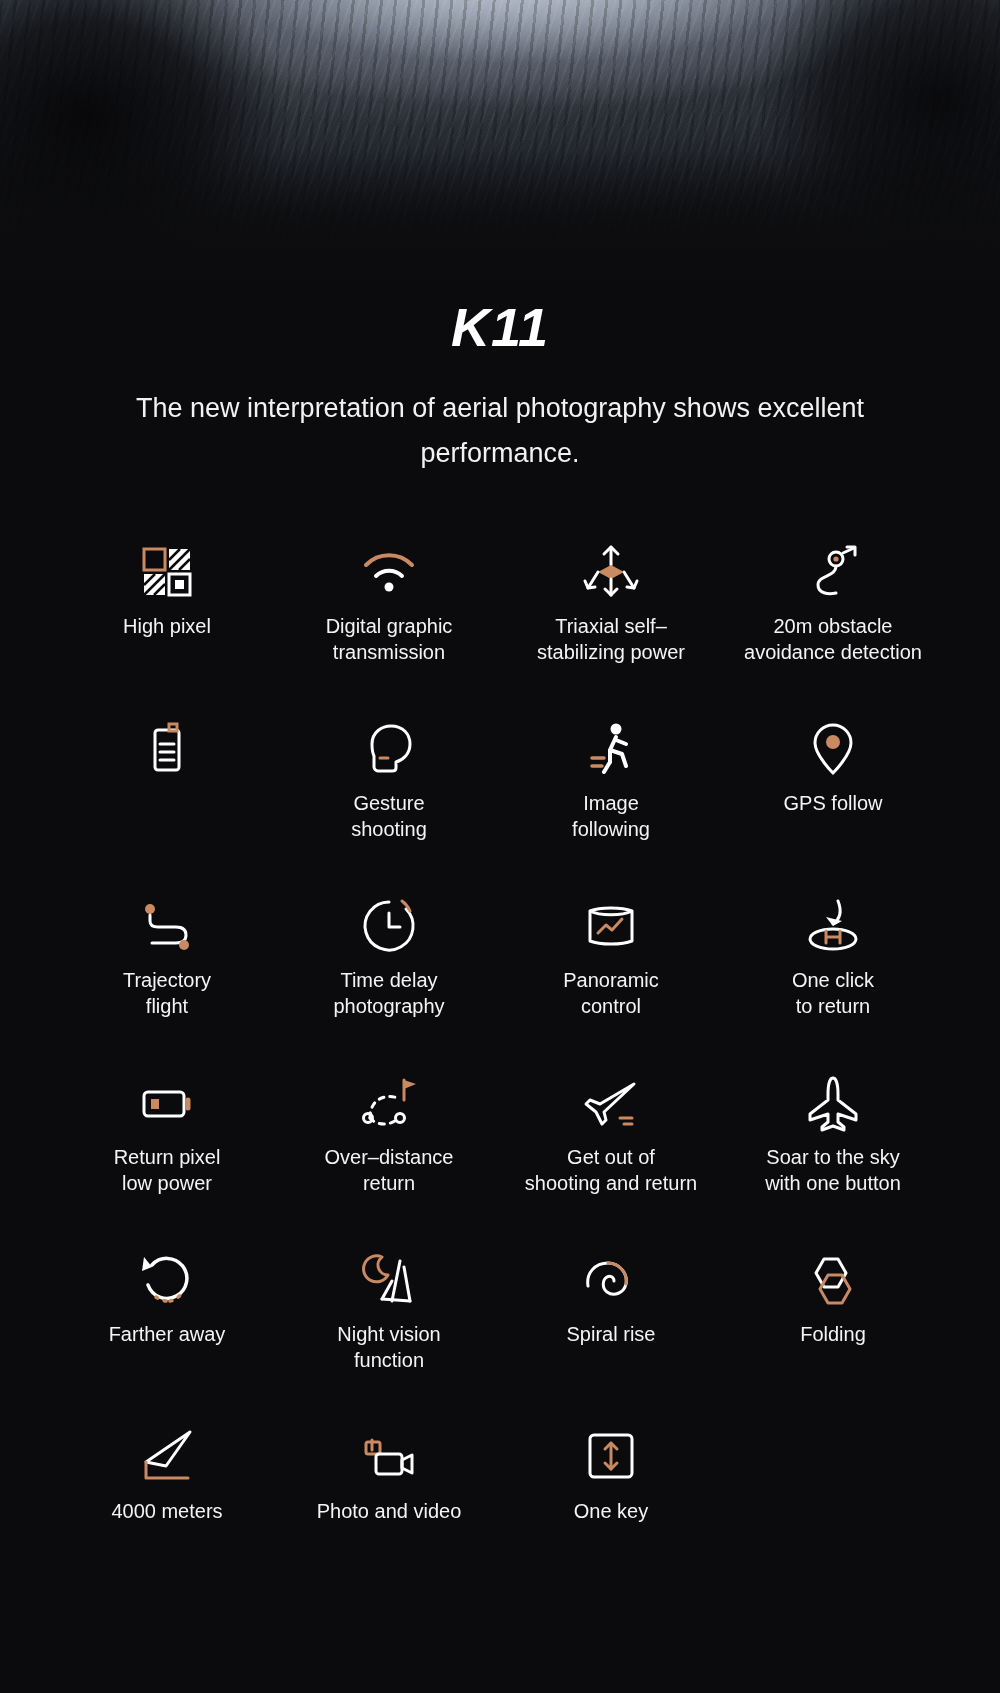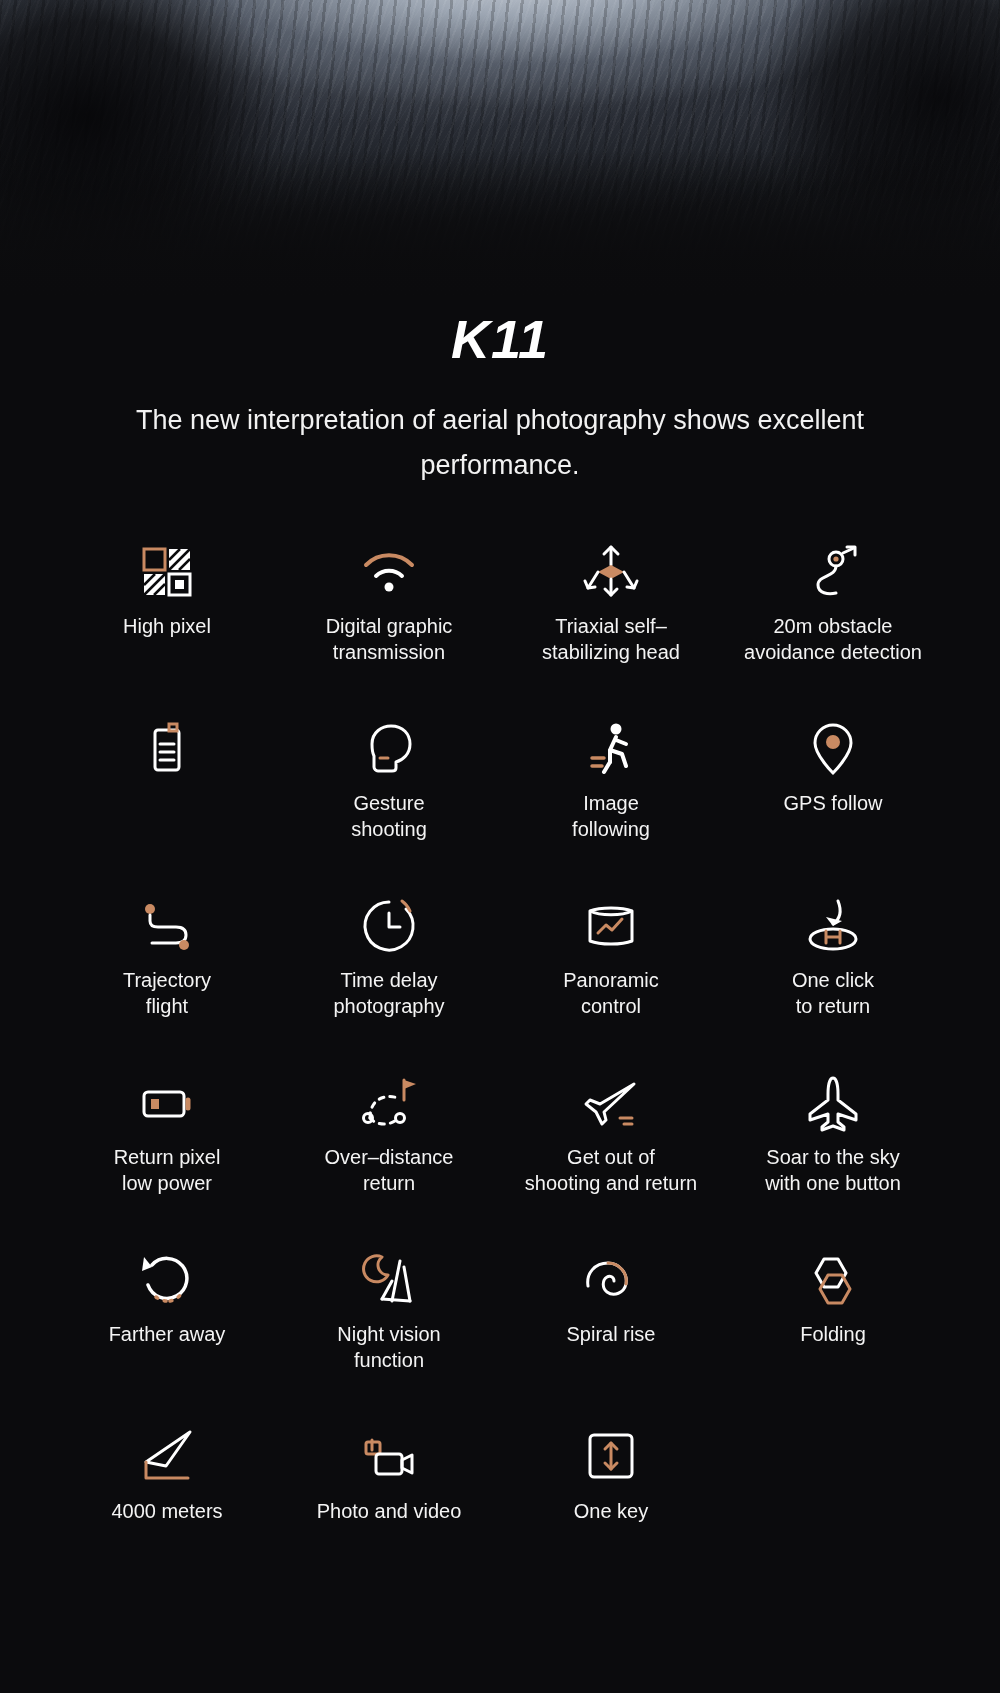--- a/index.html
+++ b/index.html
@@ -71,21 +71,21 @@
     top: 300px;
     width: 100%;
     text-align: center;
   }
   .model-name {
     font-size: 54px;
     font-weight: bold;
     font-style: italic;
     letter-spacing: 1px;
     line-height: 1;
-    margin: 12px;
+    margin: 0;
     color: #ffffff;
   }
   .tagline {
     margin: 32px auto 4px;
     width: 760px;
     font-size: 27px;
     line-height: 1.65;
     color: #f2f2f2;
     font-weight: 300;
   }
@@ -183,21 +183,21 @@
         <path d="M31 22 L44 29 L31 36 L18 29 Z" fill="#c98a62"></path>
         <path d="M18 29 L8 45" stroke="#ffffff" stroke-width="3" stroke-linecap="round"></path>
         <path d="M44 29 L54 45" stroke="#ffffff" stroke-width="3" stroke-linecap="round"></path>
         <path d="M31 36 L31 52" stroke="#ffffff" stroke-width="3" stroke-linecap="round"></path>
         <path d="M5 38 L8 45 L15 44" fill="none" stroke="#ffffff" stroke-width="3" stroke-linecap="round" stroke-linejoin="round"></path>
         <path d="M57 38 L54 45 L47 44" fill="none" stroke="#ffffff" stroke-width="3" stroke-linecap="round" stroke-linejoin="round"></path>
         <path d="M25 46 L31 52 L37 46" fill="none" stroke="#ffffff" stroke-width="3" stroke-linecap="round" stroke-linejoin="round"></path>
       </svg>
     </div>
     <div class="cap">Triaxial self–
-stabilizing head</div>
+stabilizing power</div>
   </div>
 
   <div class="cell">
     <div class="ico">
       <svg width="62" height="60" viewBox="0 0 62 60">
         <circle cx="34" cy="16" r="7" fill="none" stroke="#ffffff" stroke-width="3"></circle>
         <path d="M41 10 L52 5" stroke="#ffffff" stroke-width="3" stroke-linecap="round"></path>
         <path d="M45 4 L53 4 L53 12" fill="none" stroke="#ffffff" stroke-width="3" stroke-linecap="round" stroke-linejoin="round"></path>
         <path d="M34 23 C34 34 16 32 16 42 C16 50 26 52 34 50" fill="none" stroke="#ffffff" stroke-width="3" stroke-linecap="round"></path>
         <circle cx="34" cy="16" r="2.6" fill="#c98a62"></circle>

